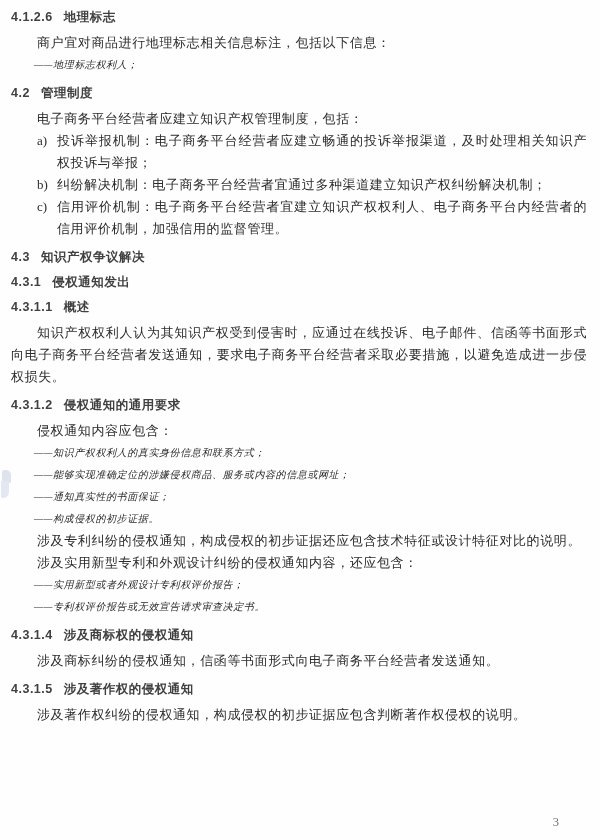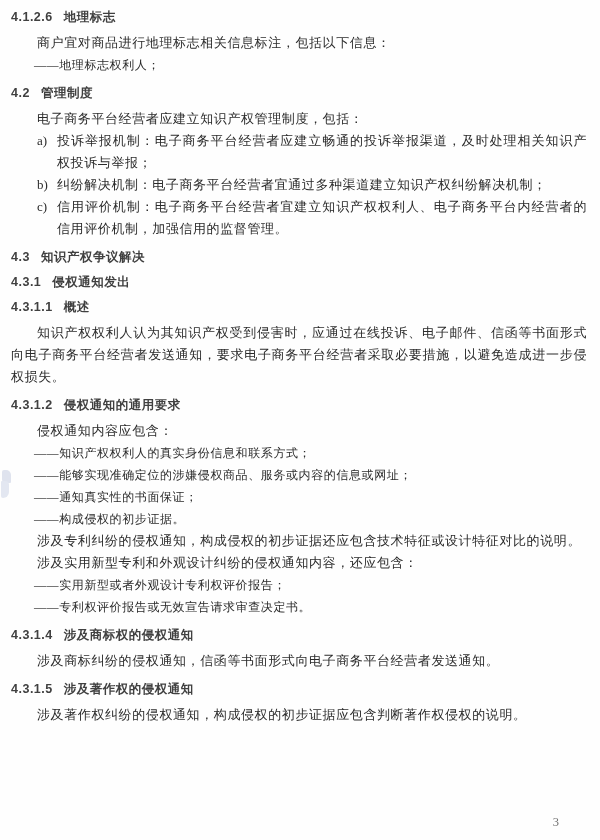--- a/index.html
+++ b/index.html
@@ -33,24 +33,25 @@
   .heading .clause-no { display: inline-block; margin-right: 11px; letter-spacing: 0.5px; }
   .para {
     font-size: 13px;
     line-height: 22px;
     text-align: justify;
     text-indent: 26px;
     letter-spacing: 0.6px;
     margin: 0;
   }
   .dash-item {
-    font-size: 12px;
+    font-size: 10px;
     line-height: 22px;
     padding-left: 23px;
     letter-spacing: 0.6px;
+    font-style: italic;
   }
   .abc-item {
     position: relative;
     font-size: 13px;
     line-height: 22px;
     padding-left: 46px;
     text-align: justify;
     letter-spacing: 0.6px;
   }
   .abc-item .abc-marker {

